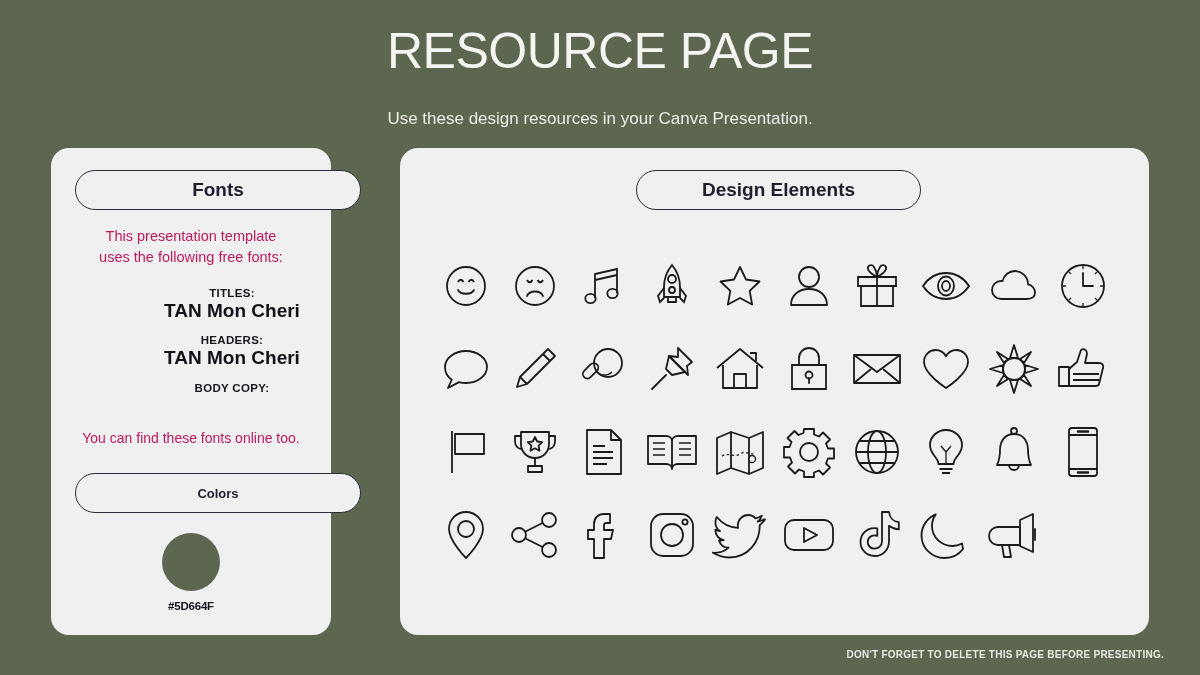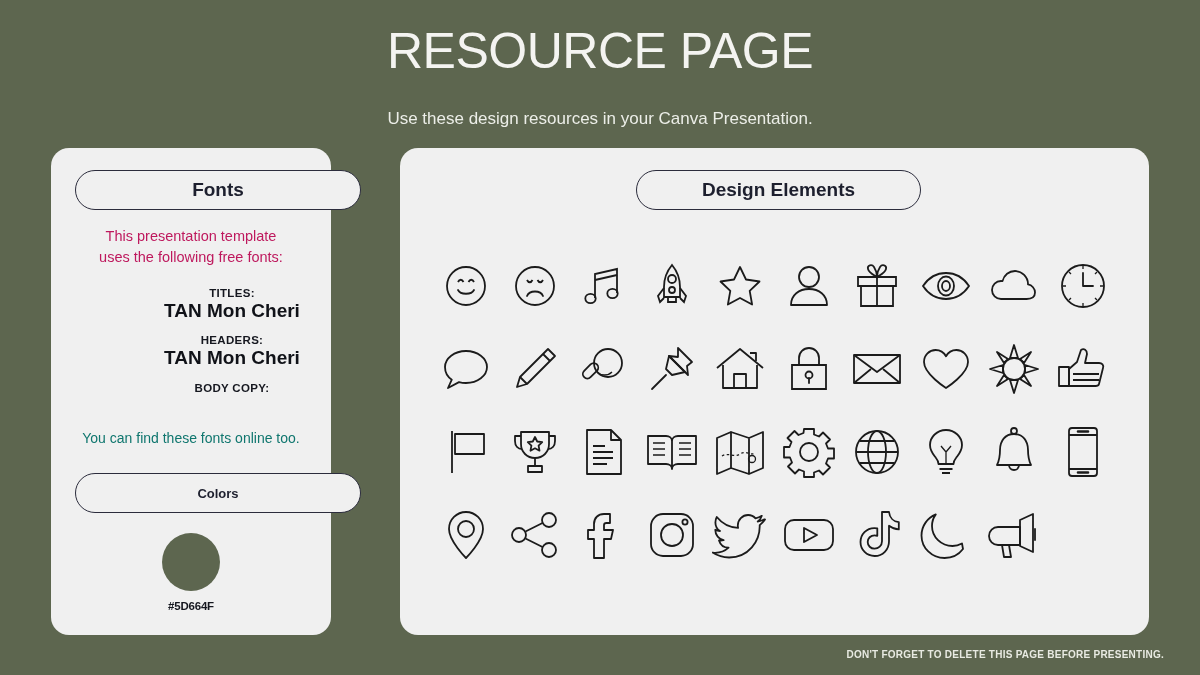--- a/index.html
+++ b/index.html
@@ -97,21 +97,21 @@
     font-size: 19px;
     font-weight: bold;
     color: #101218;
     margin-top: 1px;
   }
   .fonts-outro {
     position: absolute;
     top: 282px; left: 0; width: 100%;
     text-align: center;
     font-size: 14px;
-    color: #0f766e;
+    color: #be185d;
   }
 
   
   .swatch-row {
     position: absolute;
     top: 385px; left: 0; width: 100%;
     display: flex;
     justify-content: center;
     gap: 0;
   }

